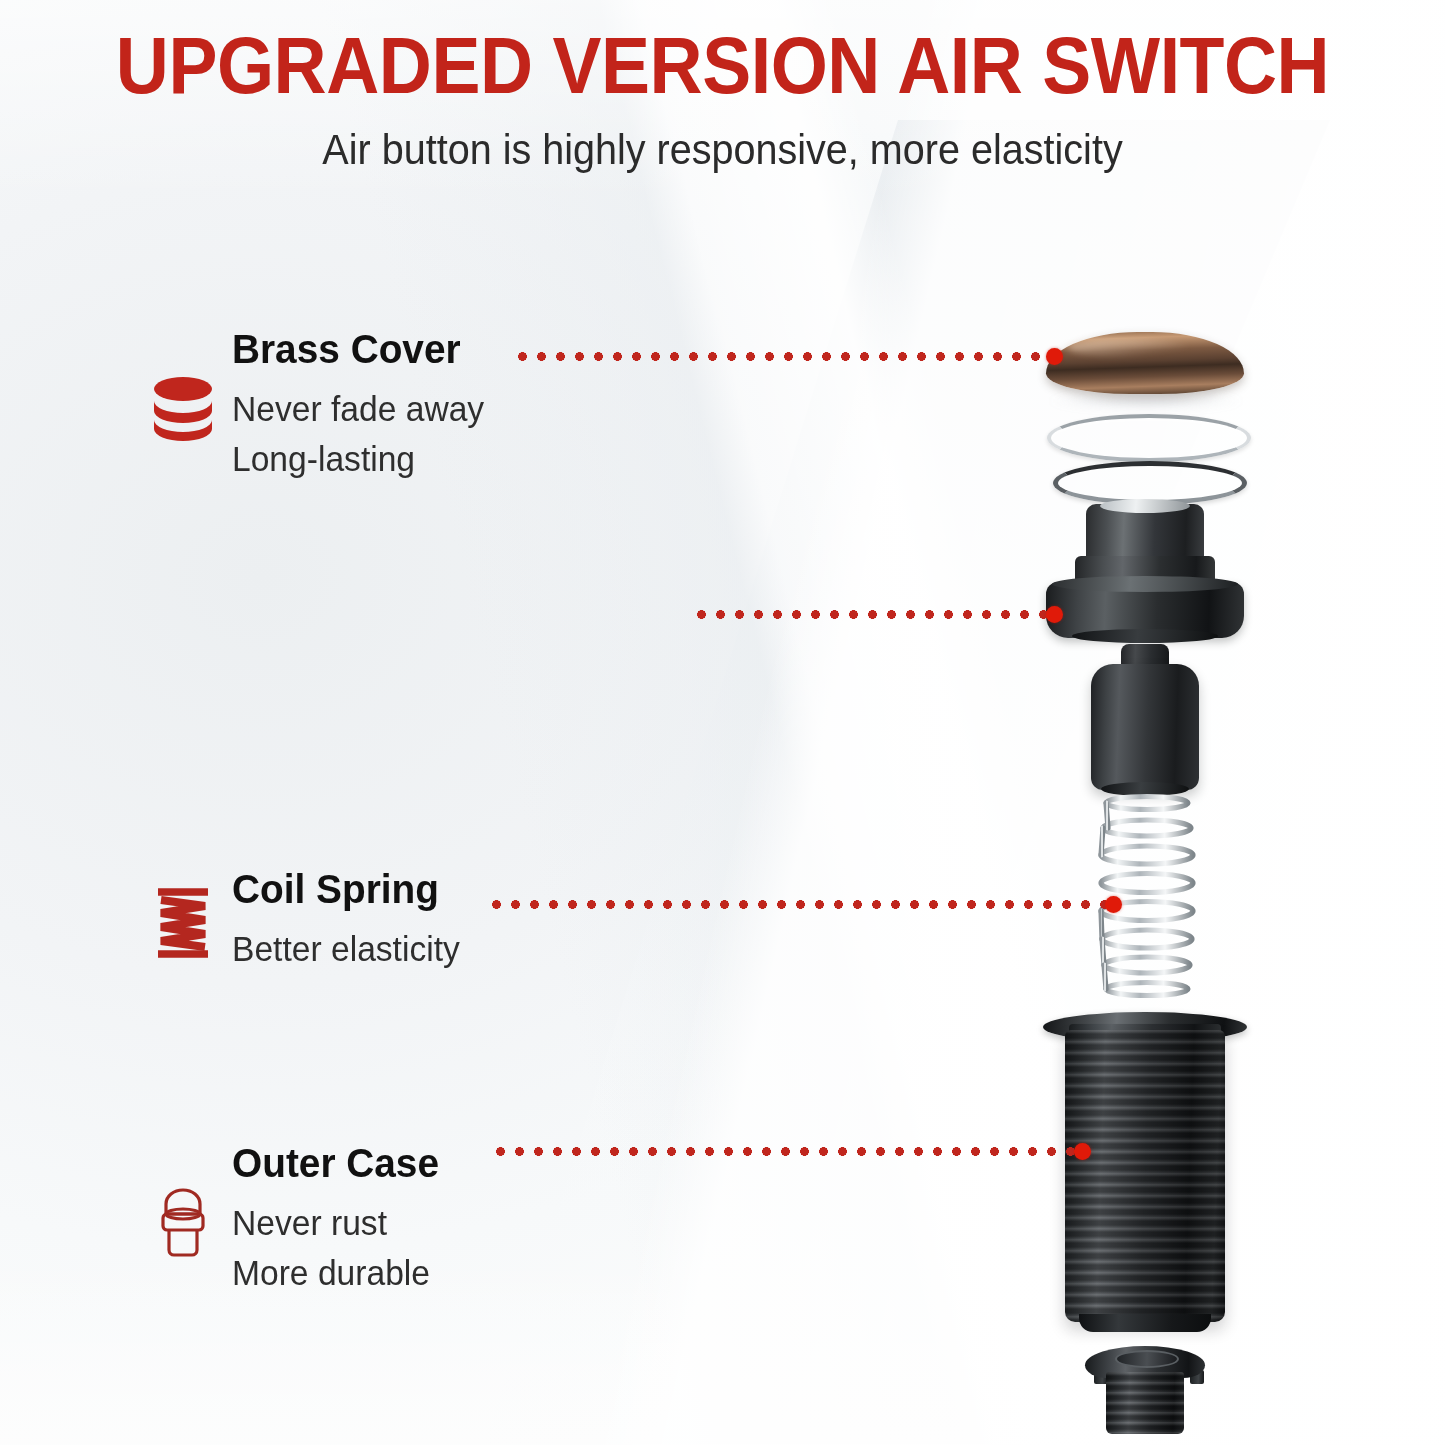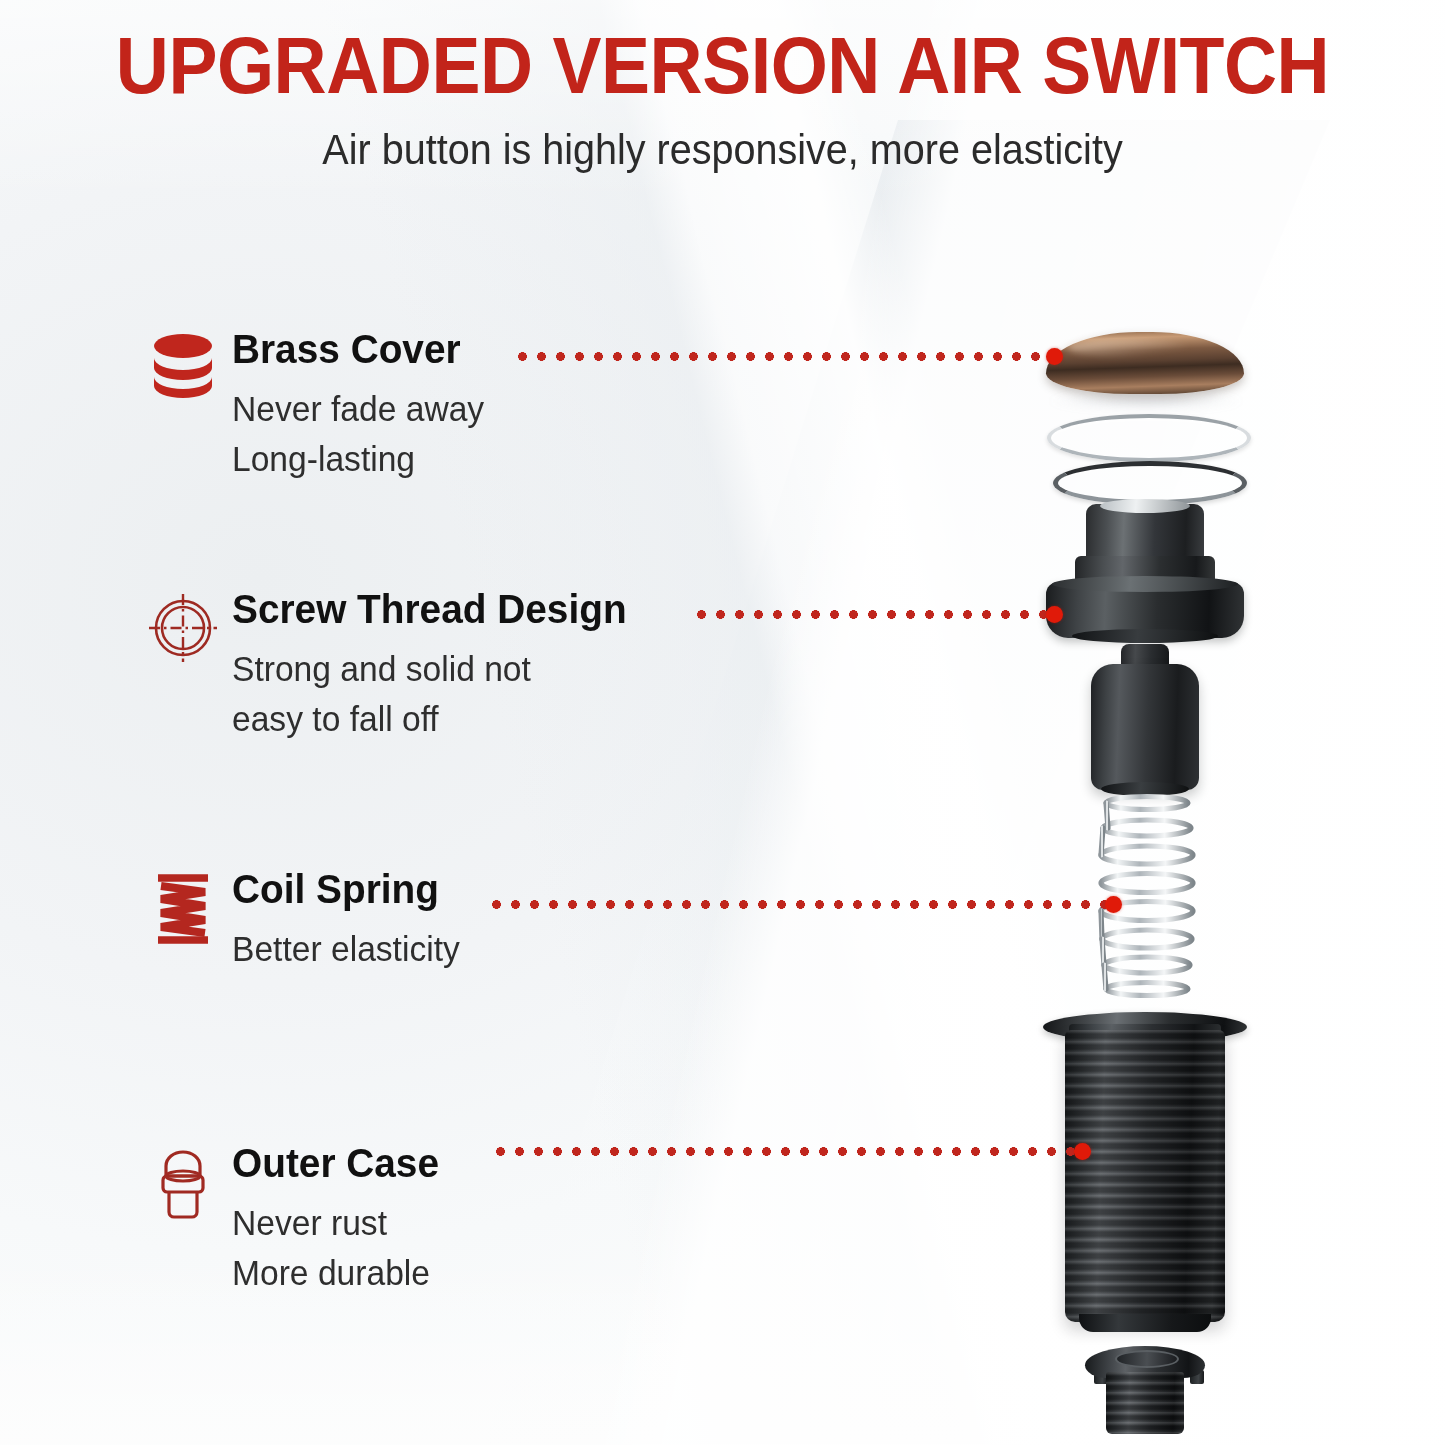--- a/index.html
+++ b/index.html
@@ -99,21 +99,21 @@
     line-height: 1;
     font-weight: normal;
     transform: scaleX(0.92);
     white-space: nowrap;
   }
 
   
   .feature {
     position: absolute;
     display: flex;
-    align-items: flex-start;
+    align-items: center;
   }
   .feature-icon {
     width: 86px;
     flex: 0 0 86px;
     display: flex;
     justify-content: center;
     padding-top: 4px;
   }
   .feature-text { padding-left: 6px; }
   .feature-title {
@@ -442,39 +442,20 @@
         <path d="M4 45 a29,12 0 0 0 58,0 v9 a29,12 0 0 1 -58,0 z" fill="#c0261d"></path>
       </svg>
     </div>
     <div class="feature-text">
       <div class="feature-title">Brass Cover</div>
       <div class="feature-line" style="margin-top:14px;">Never fade away</div>
       <div class="feature-line">Long-lasting</div>
     </div>
   </div>
 
-  <div class="feature" style="left:140px; top:588px;">
-    <div class="feature-icon">
-      <svg width="72" height="72" viewBox="0 0 72 72">
-        <g fill="none" stroke="#9e2a22" stroke-width="2.6">
-          <circle cx="36" cy="36" r="27"></circle>
-          <circle cx="36" cy="36" r="21"></circle>
-        </g>
-        <g fill="none" stroke="#9e2a22" stroke-width="2.4" stroke-dasharray="11 4 2.5 4" stroke-linecap="butt">
-          <line x1="36" y1="2" x2="36" y2="70"></line>
-          <line x1="2" y1="36" x2="70" y2="36"></line>
-        </g>
-      </svg>
-    </div>
-    <div class="feature-text">
-      <div class="feature-title">Screw Thread Design</div>
-      <div class="feature-line" style="margin-top:14px;">Strong and solid not</div>
-      <div class="feature-line">easy to fall off</div>
-    </div>
-  </div>
 
   <div class="feature" style="left:140px; top:868px;">
     <div class="feature-icon">
       <svg width="62" height="74" viewBox="0 0 62 74">
         <g stroke="#b4271f" stroke-width="7.5" stroke-linecap="butt" fill="none">
           <line x1="6" y1="6" x2="56" y2="6"></line>
           <line x1="6" y1="68" x2="56" y2="68"></line>
         </g>
         <g stroke="#b4271f" stroke-width="8" fill="none" stroke-linecap="butt">
           <path d="M9 14 L53 20 L9 27 L53 34 L9 41 L53 48 L9 55 L53 61"></path>

